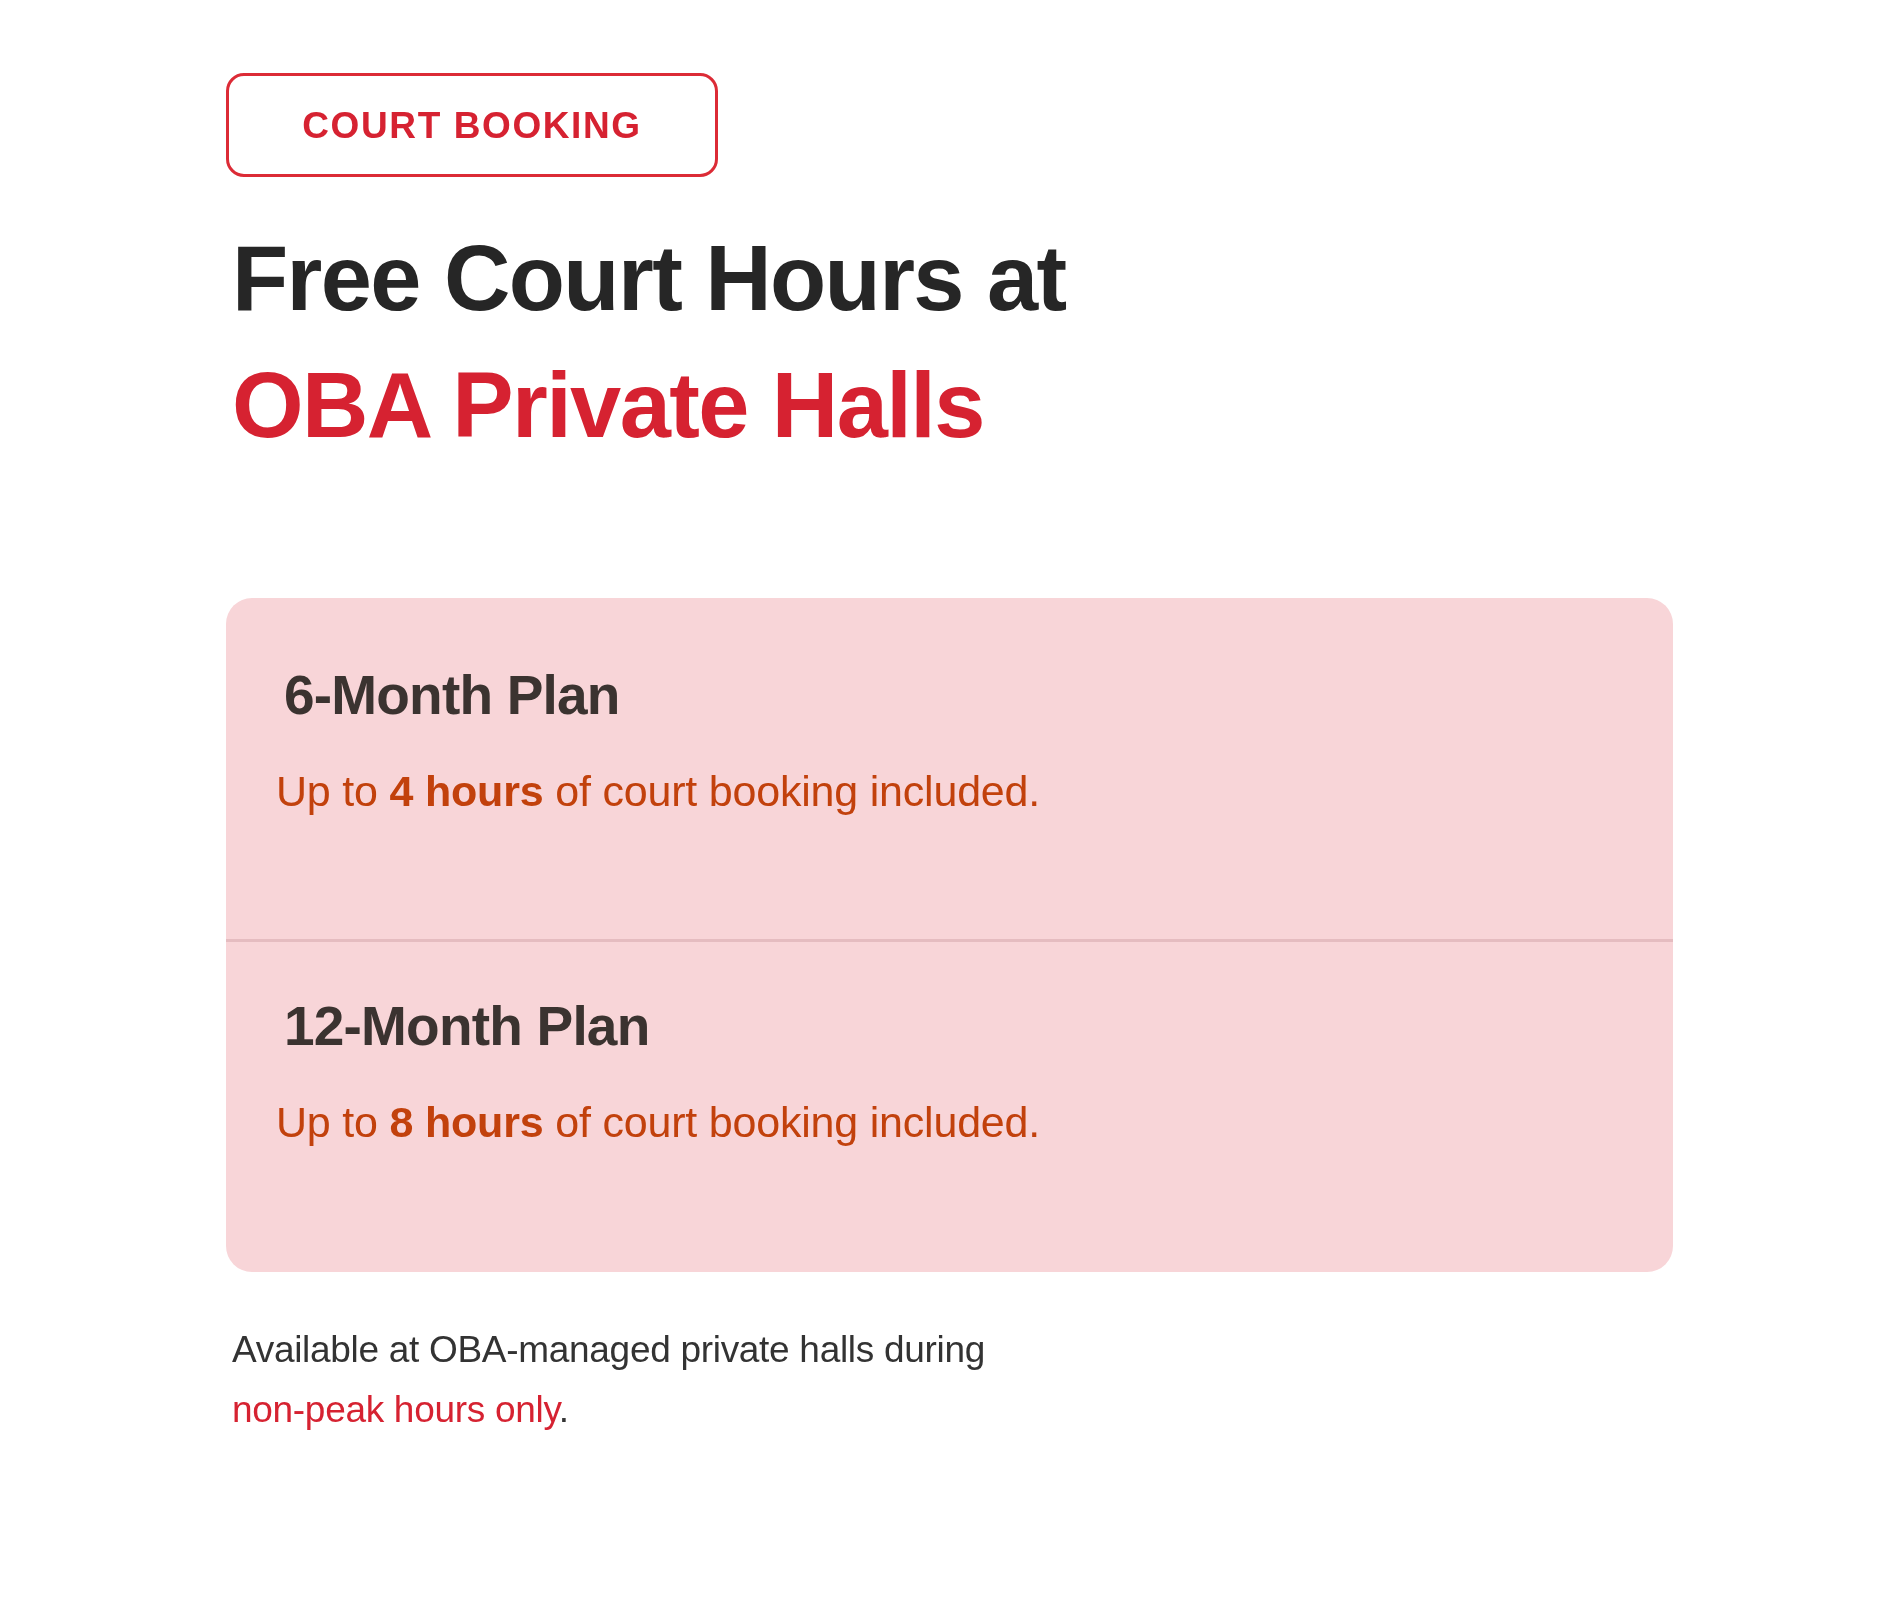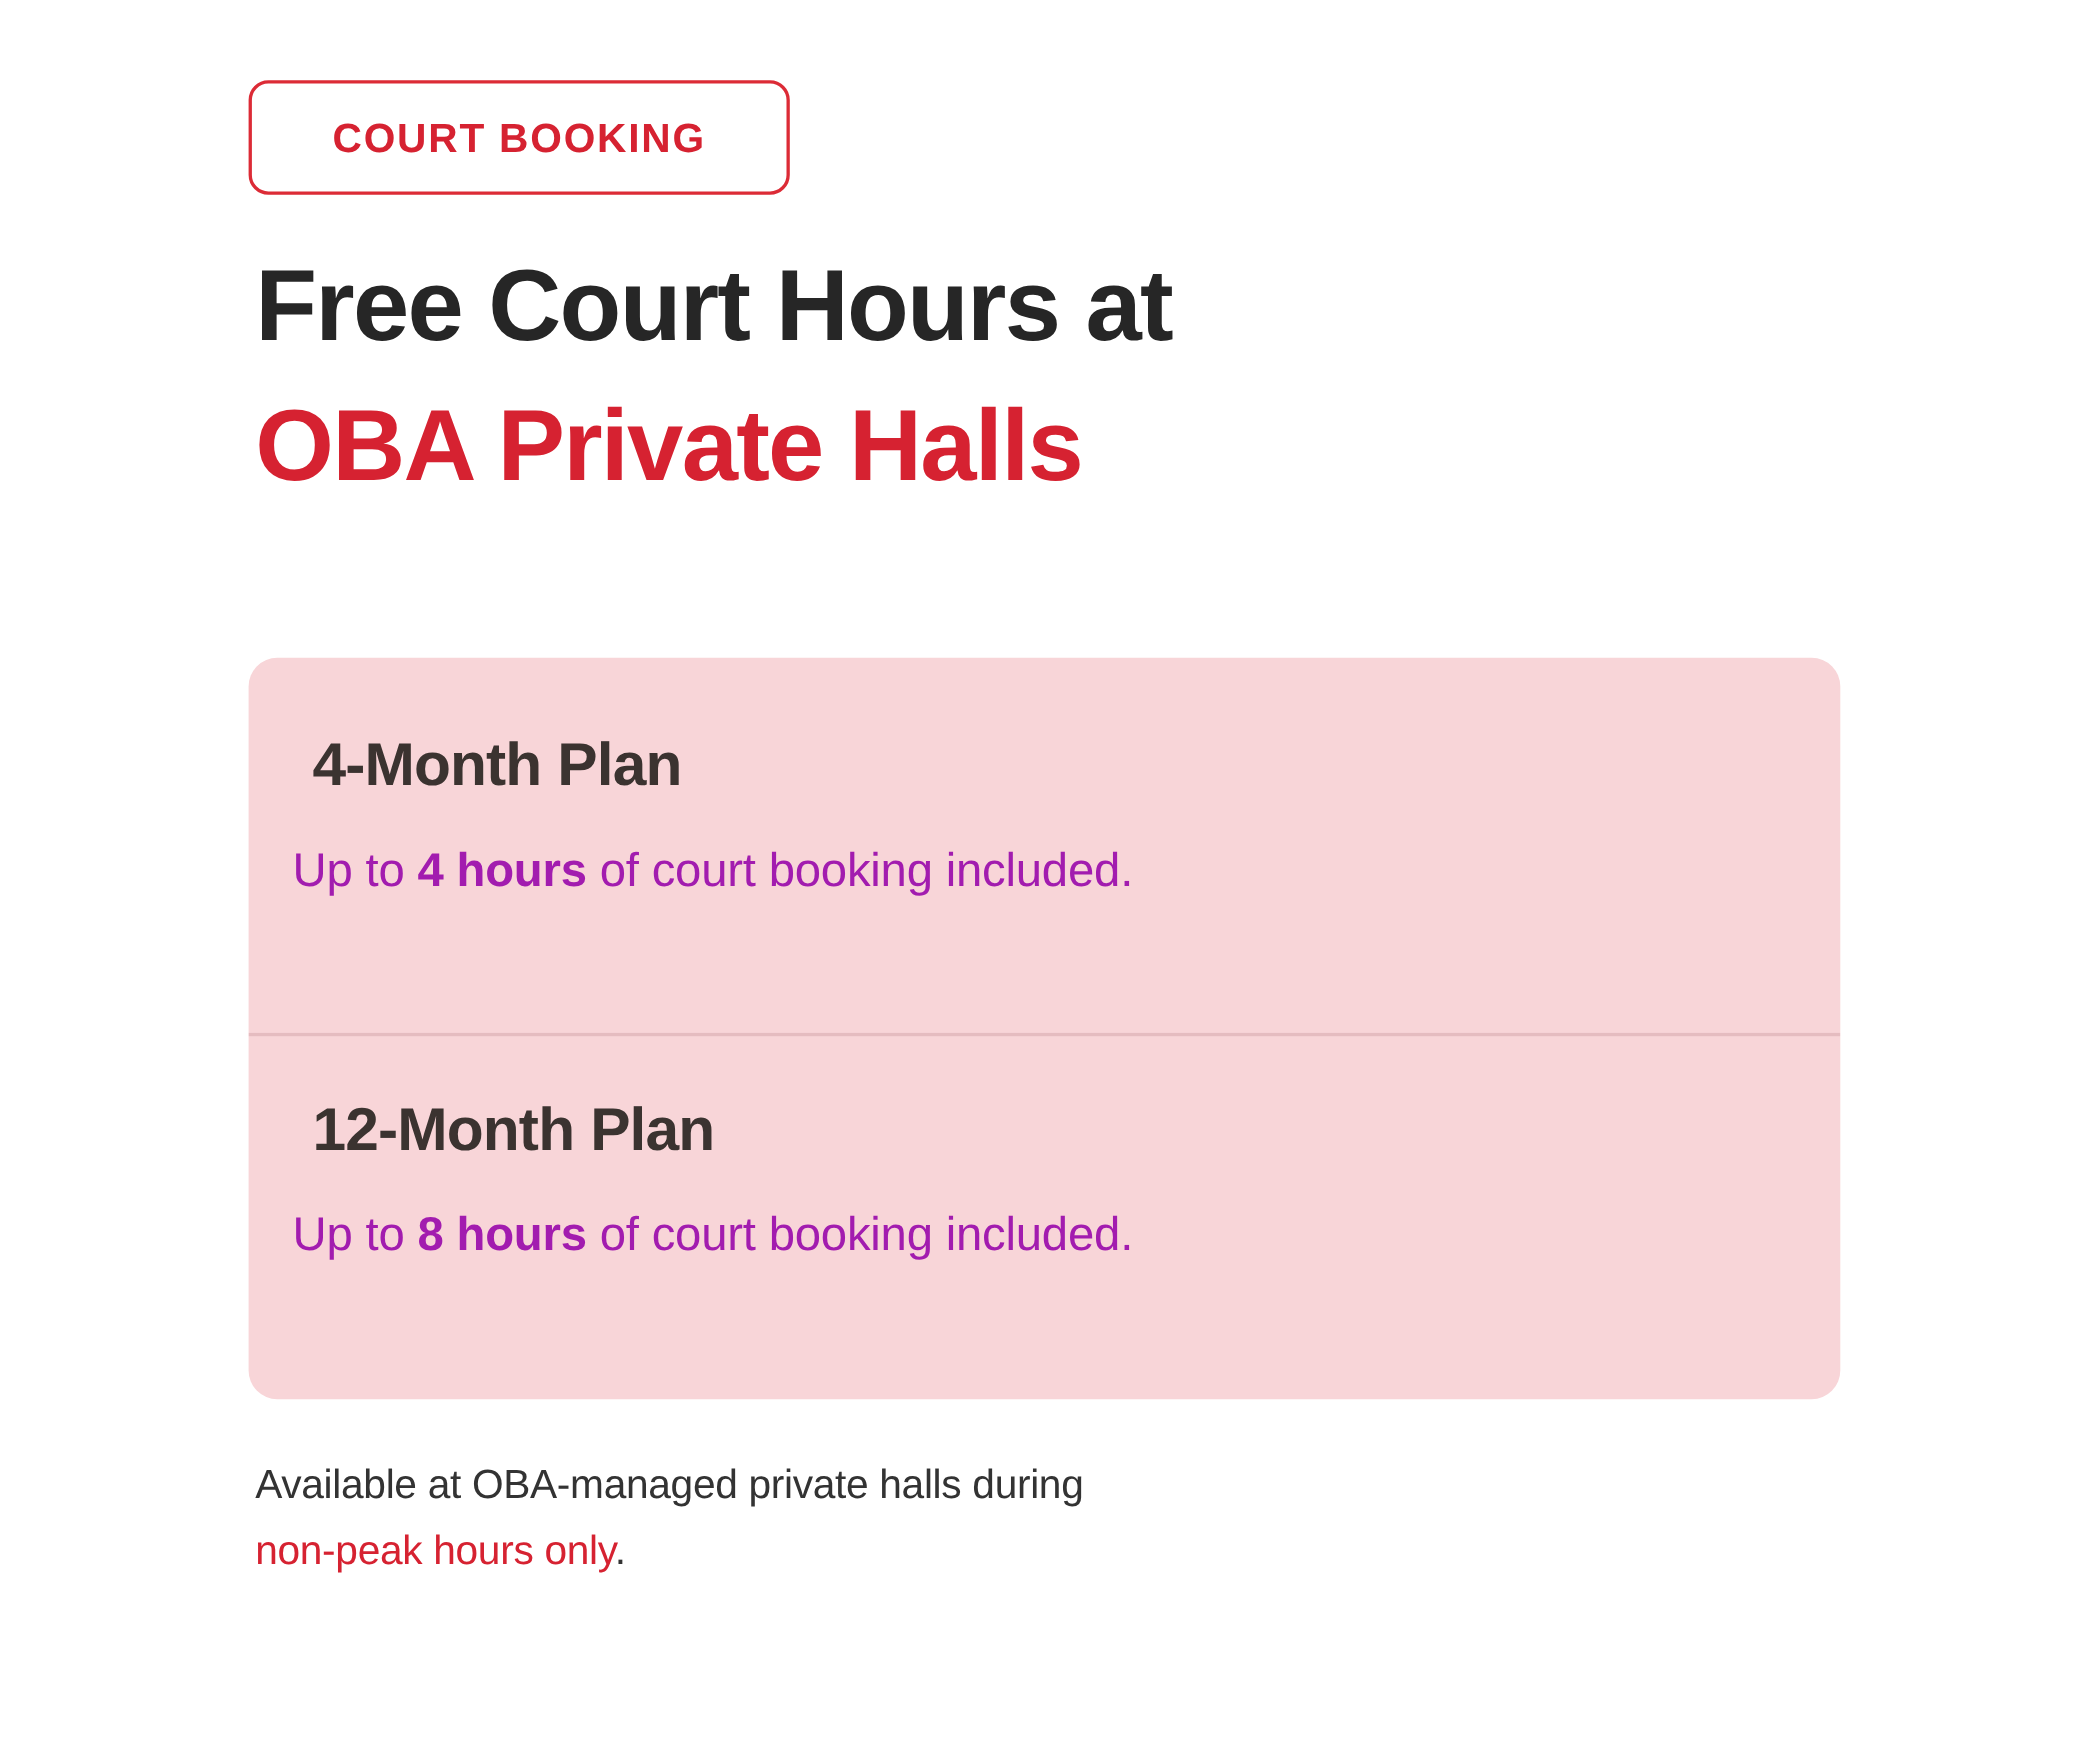--- a/index.html
+++ b/index.html
@@ -97,25 +97,25 @@
     letter-spacing: -0.8px;
     color: #3b3330;
     line-height: 1;
     white-space: nowrap;
   }
   .plan-block.first .plan-title { top: 70px; }
   .plan-block.second .plan-title { top: 58px; }
 
   .plan-desc {
     position: absolute;
-    left: 40px;
+    left: 50px;
     font-family: "Liberation Sans", sans-serif;
     font-size: 43px;
     font-weight: 400;
-    color: #a21caf;
+    color: #c2410c;
     line-height: 1;
     letter-spacing: -0.2px;
     white-space: nowrap;
   }
   .plan-block.first .plan-desc { top: 172px; }
   .plan-block.second .plan-desc { top: 160px; }
   .plan-desc .strong { font-weight: 700; }
 
   .plans-divider {
     position: absolute;
@@ -158,21 +158,21 @@
   </div>
 
   <div class="headline">
     <div class="headline-line dark">Free Court Hours at</div>
     <div class="headline-line accent">OBA Private Halls</div>
   </div>
 
   <div class="plans-card">
 
     <div class="plan-block first">
-      <div class="plan-title">4-Month Plan</div>
+      <div class="plan-title">6-Month Plan</div>
       <div class="plan-desc">
         <span>Up to </span><span class="strong">4 hours</span><span> of court booking included.</span>
       </div>
     </div>
 
     <div class="plans-divider"></div>
 
     <div class="plan-block second">
       <div class="plan-title">12-Month Plan</div>
       <div class="plan-desc">

